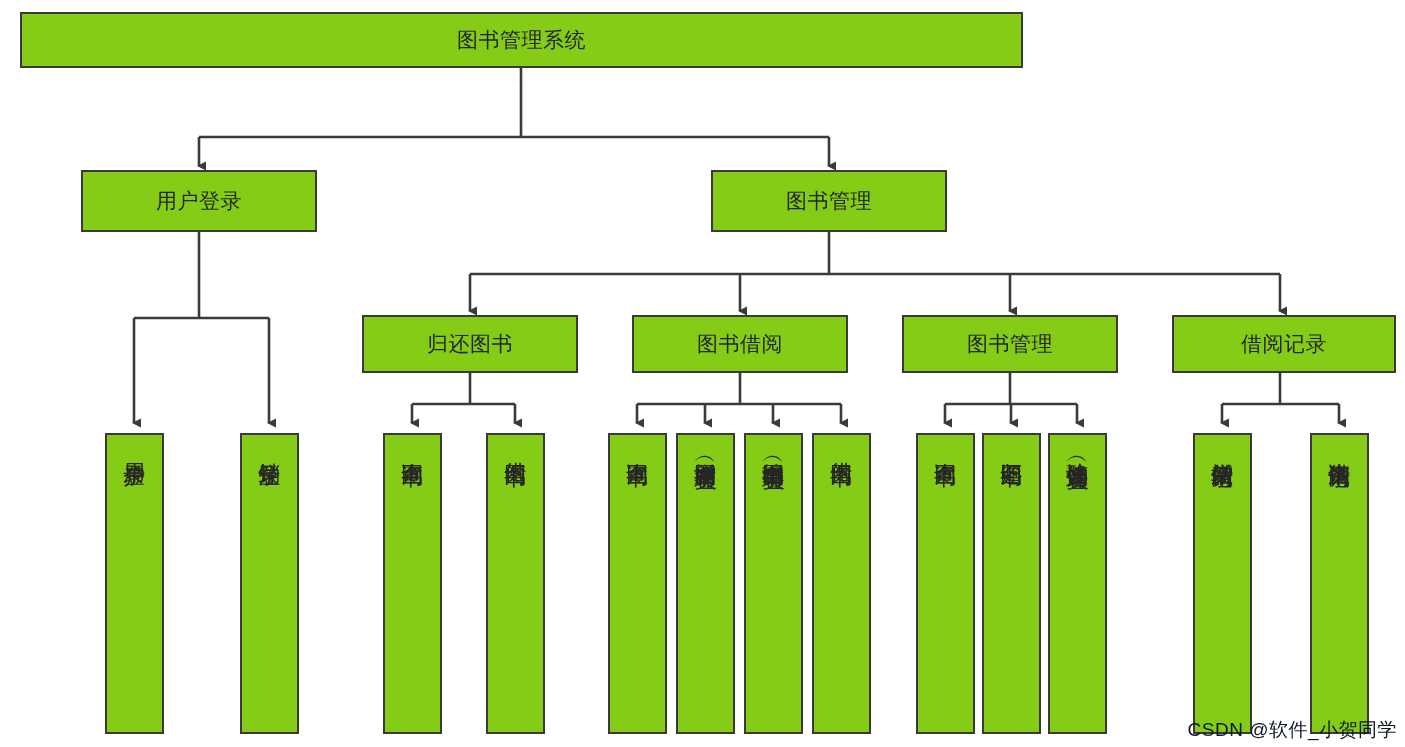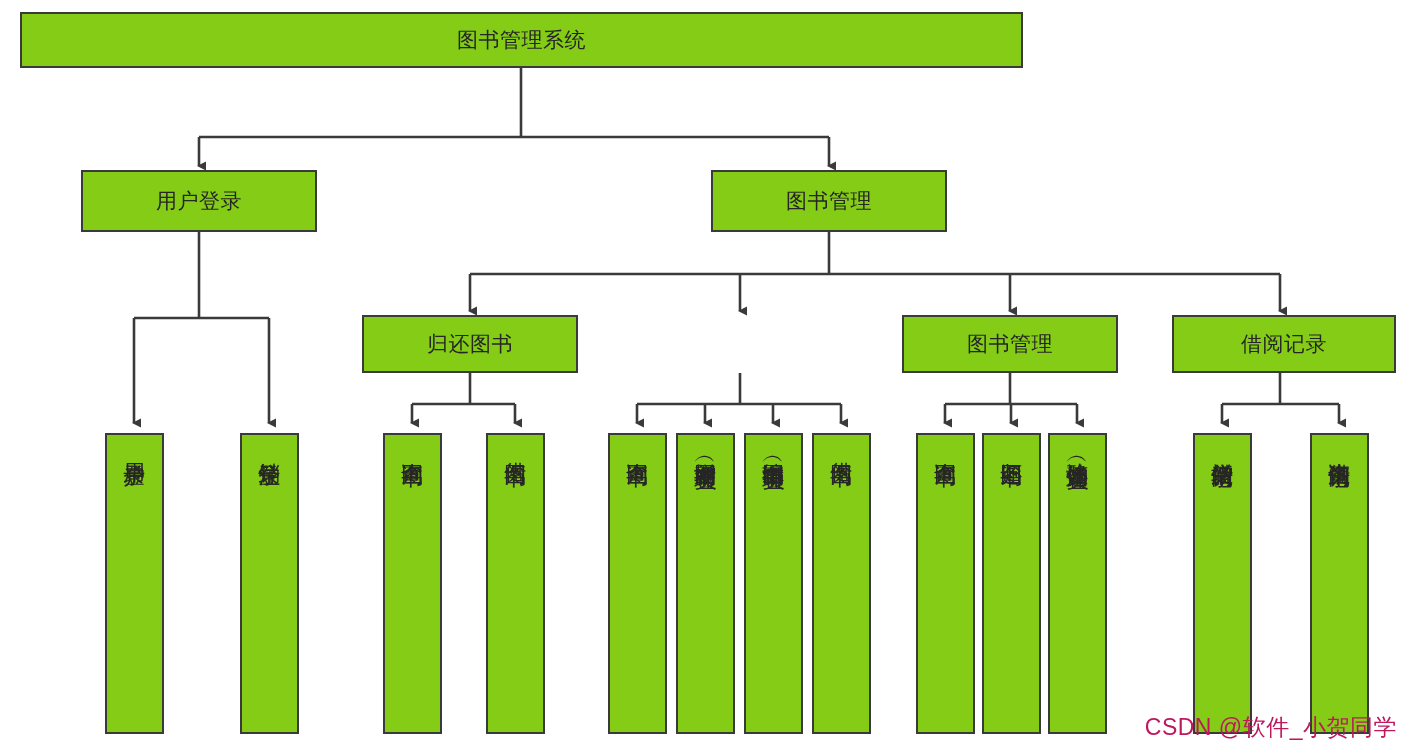--- a/index.html
+++ b/index.html
@@ -60,22 +60,22 @@
     max-height: 280px;
   }
   .node.vertical.wrap2 .node-label {
     max-height: 286px;
     white-space: normal;
   }
   .watermark {
     position: absolute;
     right: 8px;
     bottom: 4px;
-    font-size: 23px;
-    color: #be185d;
+    font-size: 19px;
+    color: #0f172a;
     letter-spacing: 0.5px;
     z-index: 3;
     white-space: nowrap;
     text-align: right;
   }
 </style>
 </head>
 <body>
 
 <div id="canvas">
@@ -140,20 +140,23 @@
   <div class="node horizontal" style="left:81px; top:170px; width:236px; height:62px;">
     <span class="node-label">用户登录</span>
   </div>
   <div class="node horizontal" style="left:711px; top:170px; width:236px; height:62px;">
     <span class="node-label">图书管理</span>
   </div>
 
   <div class="node horizontal" style="left:362px; top:315px; width:216px; height:58px;">
     <span class="node-label">归还图书</span>
   </div>
+  <div class="node horizontal" style="left:632px; top:315px; width:216px; height:58px;">
+    <span class="node-label">图书借阅</span>
+  </div>
   <div class="node horizontal" style="left:902px; top:315px; width:216px; height:58px;">
     <span class="node-label">图书管理</span>
   </div>
   <div class="node horizontal" style="left:1172px; top:315px; width:224px; height:58px;">
     <span class="node-label">借阅记录</span>
   </div>
 
   <div class="node vertical" style="left:105px; top:433px; width:59px; height:301px;">
     <span class="node-label">用户登录</span>
   </div>

